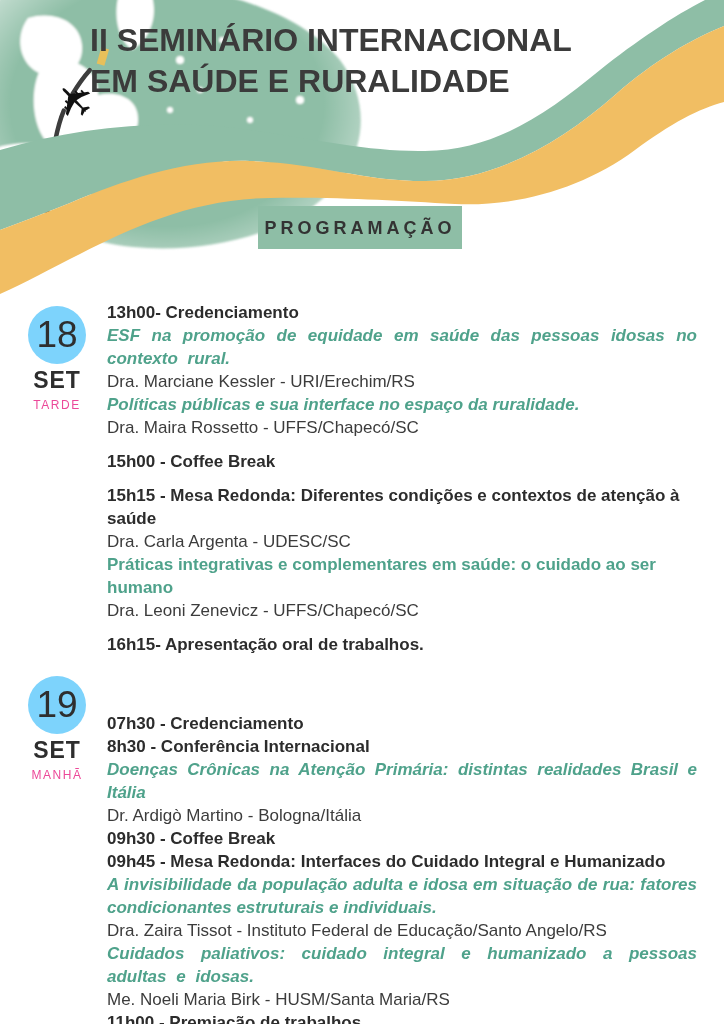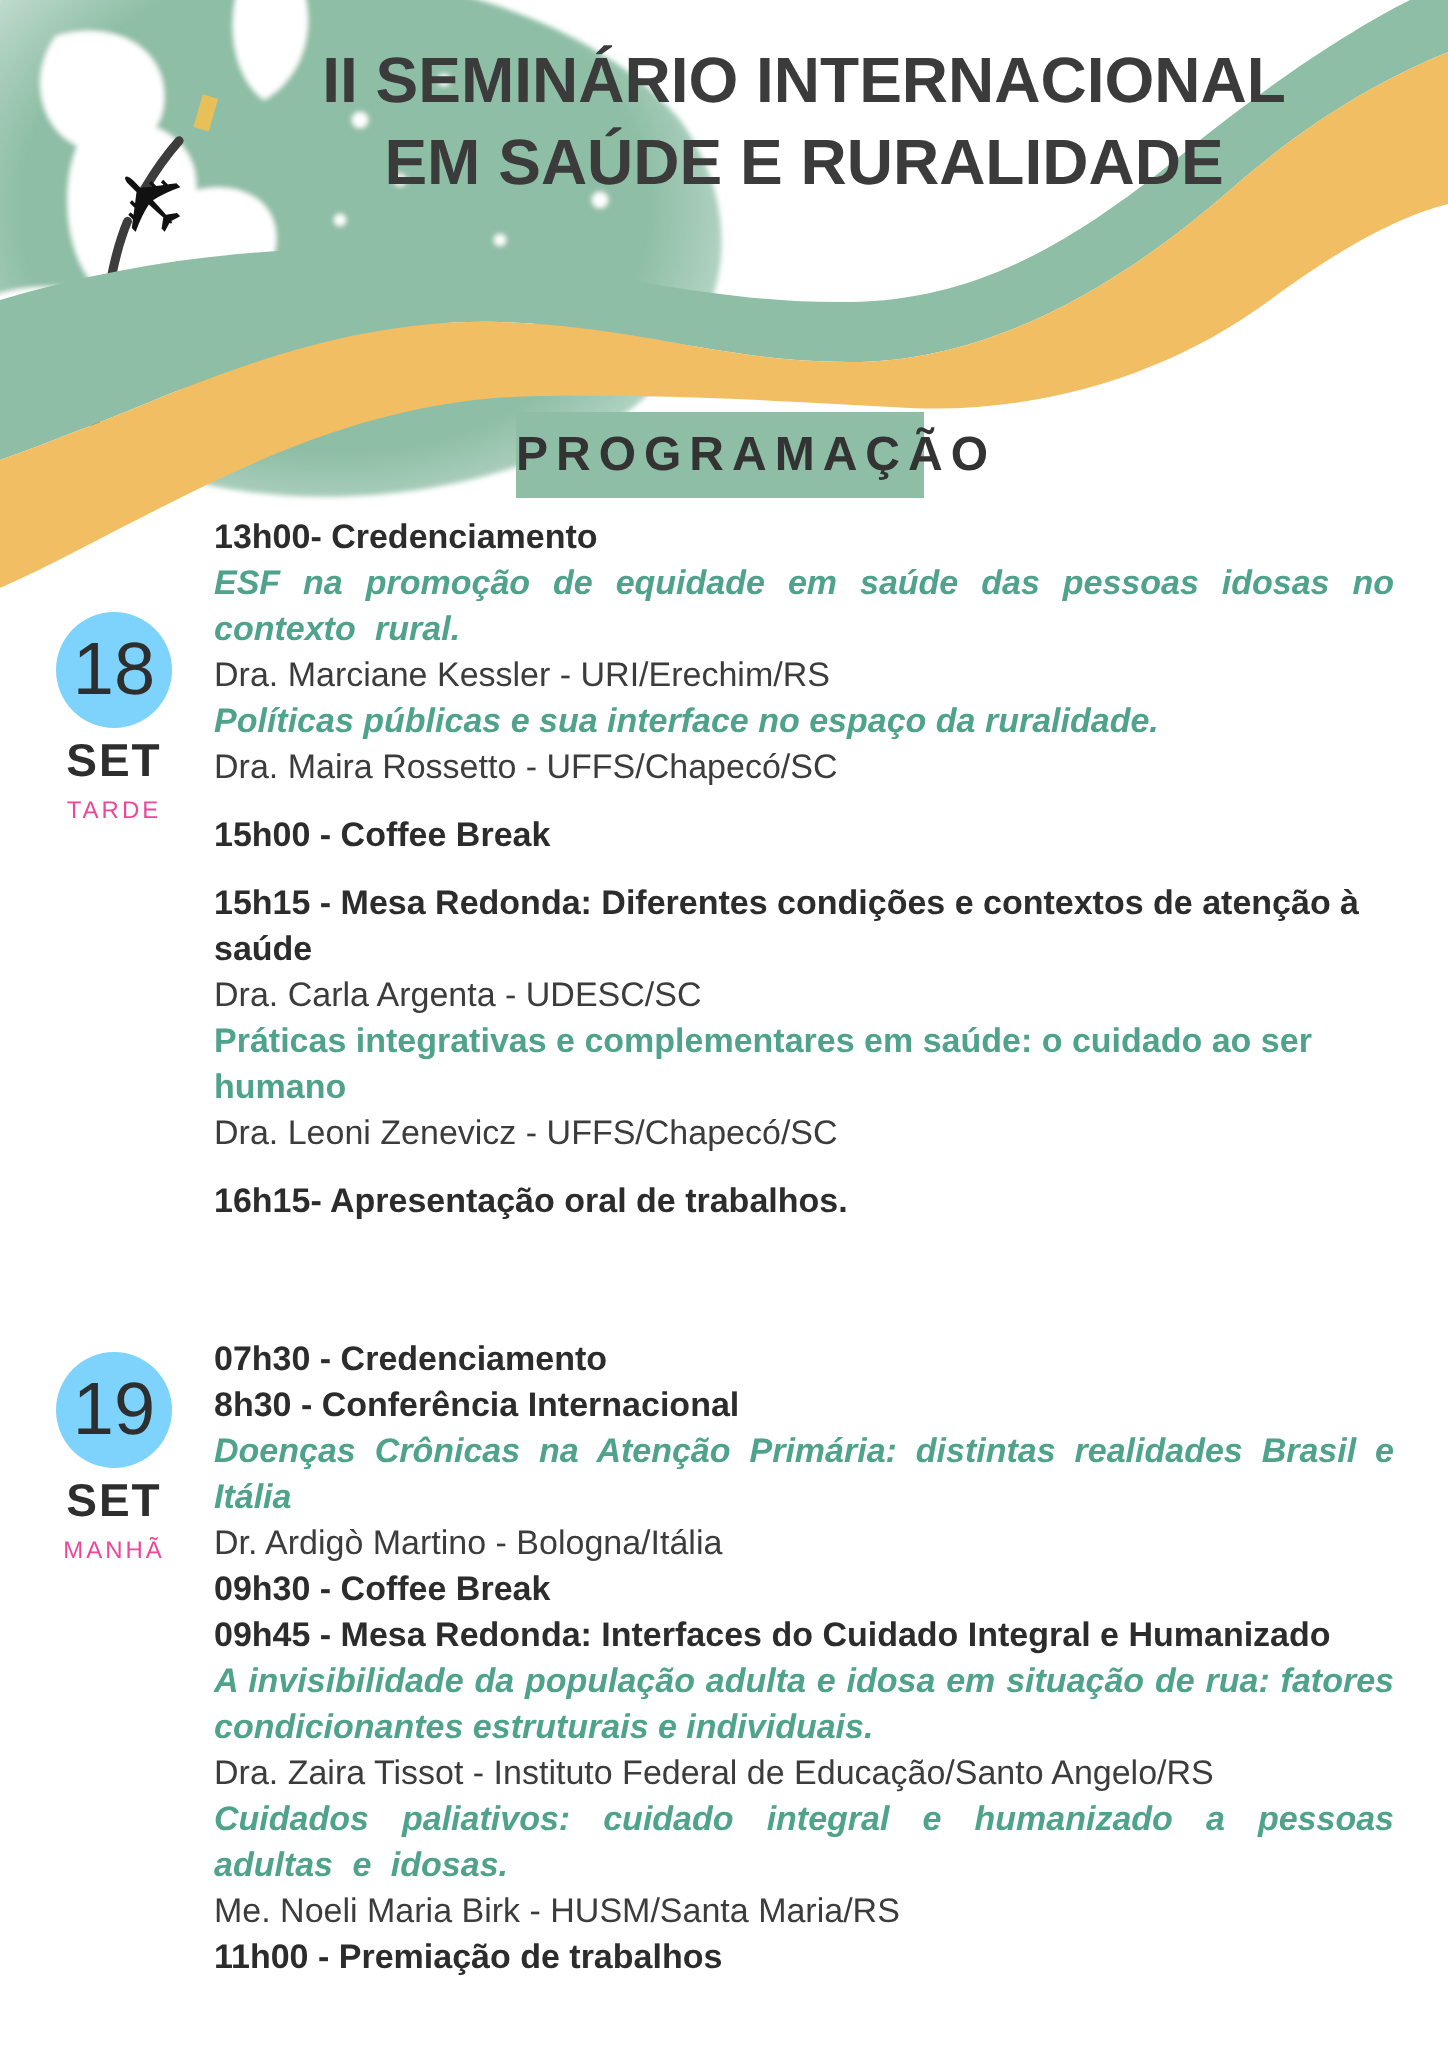--- a/index.html
+++ b/index.html
@@ -1,29 +1,29 @@
 <!DOCTYPE html>
 <html><head>
 <meta charset="utf-8">
 <style>
   html,body{margin:0;padding:0;background:#fff;}
   .page{position:relative;width:724px;height:1024px;background:#ffffff;overflow:hidden;
         font-family:"Liberation Sans", sans-serif;}
   .header-art{position:absolute;left:0;top:0;z-index:0;pointer-events:none;}
-  .title{position:absolute;left:90px;top:20px;width:624px;z-index:2;text-align:center;
+  .title{position:absolute;left:90px;top:20px;width:624px;z-index:2;text-align:left;
          font-weight:700;font-size:32px;line-height:41px;color:#3b3b3b;letter-spacing:0px;}
   .banner{position:absolute;left:258px;top:206px;width:204px;height:43px;z-index:2;
-          background:#8ebea6;color:#333333;font-weight:700;font-size:24px;letter-spacing:4px;
+          background:#8ebea6;color:#333333;font-weight:700;font-size:18px;letter-spacing:4px;
           text-align:center;line-height:44px;}
   .badge{position:absolute;left:18px;width:78px;text-align:center;z-index:2;}
   .badge .circle{width:58px;height:58px;border-radius:50%;background:#7dd3fc;margin:0 auto;
                  line-height:58px;text-align:center;font-size:37px;font-weight:400;color:#2e2e2e;}
   .badge .month{font-size:23px;font-weight:700;color:#2e2e2e;margin-top:3px;letter-spacing:1px;}
   .badge .period{font-size:12px;font-weight:400;color:#ec4899;margin-top:4px;letter-spacing:1.5px;}
-  .schedule{position:absolute;left:107px;width:590px;z-index:2;}
+  .schedule{position:absolute;left:107px;width:590px;z-index:2;margin-top:44px;}
   .line{font-size:17px;line-height:23px;color:#3c3c3c;}
   .line[data-style="bold"],.line[data-style="bold-gap"]{font-weight:700;color:#2c2c2c;}
   .line[data-style="bold-gap"]{margin-top:11px;}
   .line[data-style="green-italic"],.line[data-style="green-italic-wide"]{
         color:#4fa28b;font-weight:700;font-style:italic;text-align:justify;}
   .line[data-style="green-italic-wide"]{word-spacing:5px;}
   .line[data-style="green"]{color:#4fa28b;font-weight:700;}
   .line[data-style="name"]{font-weight:400;color:#3c3c3c;}
 </style>
 </head>

